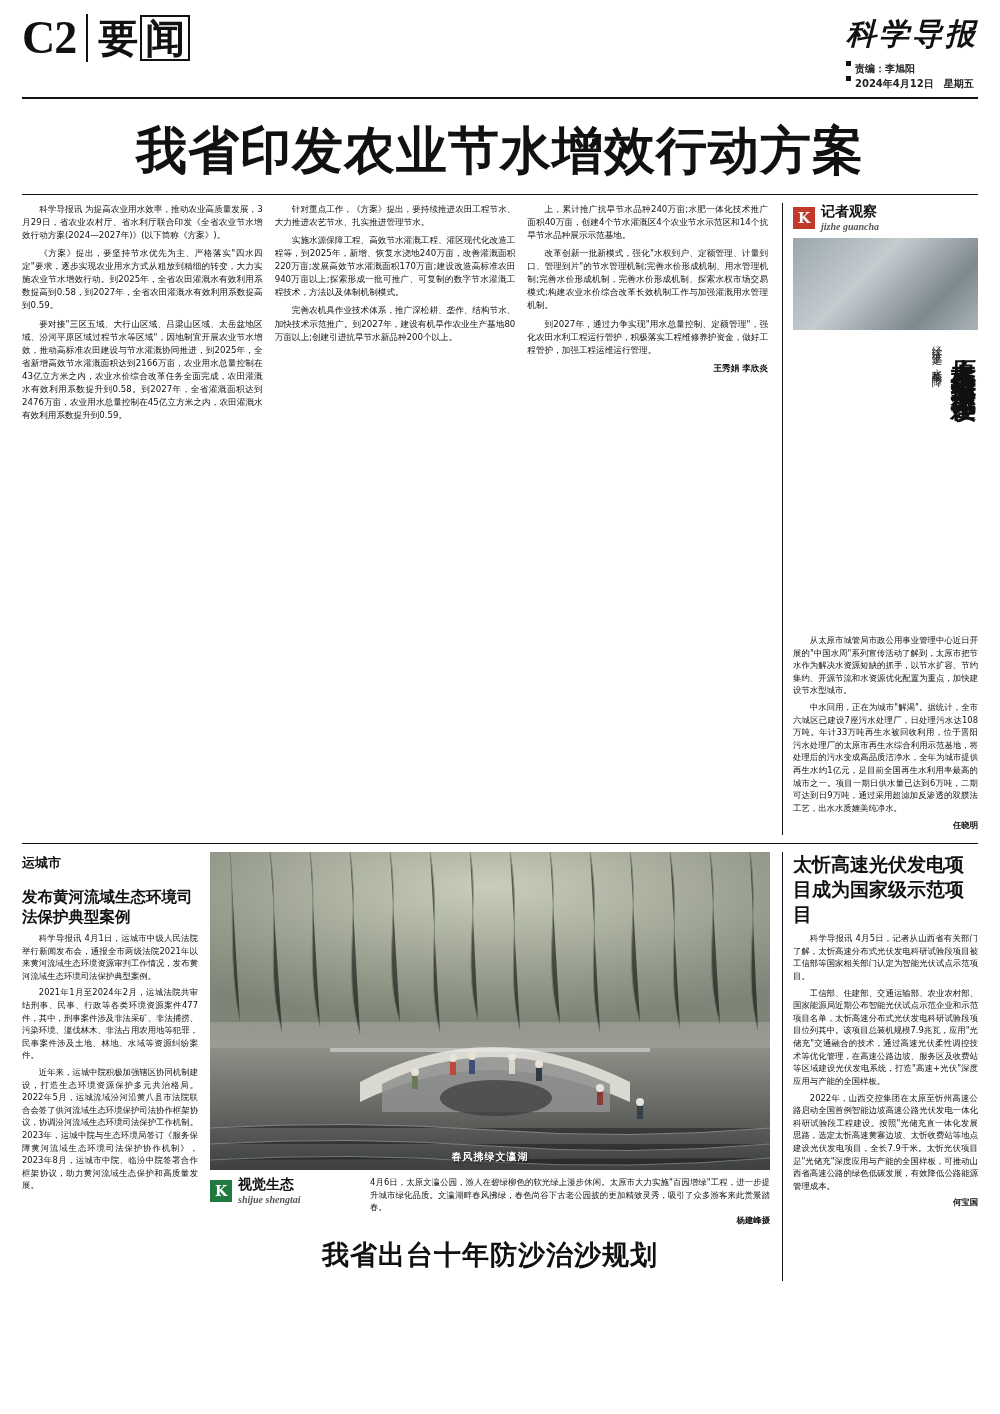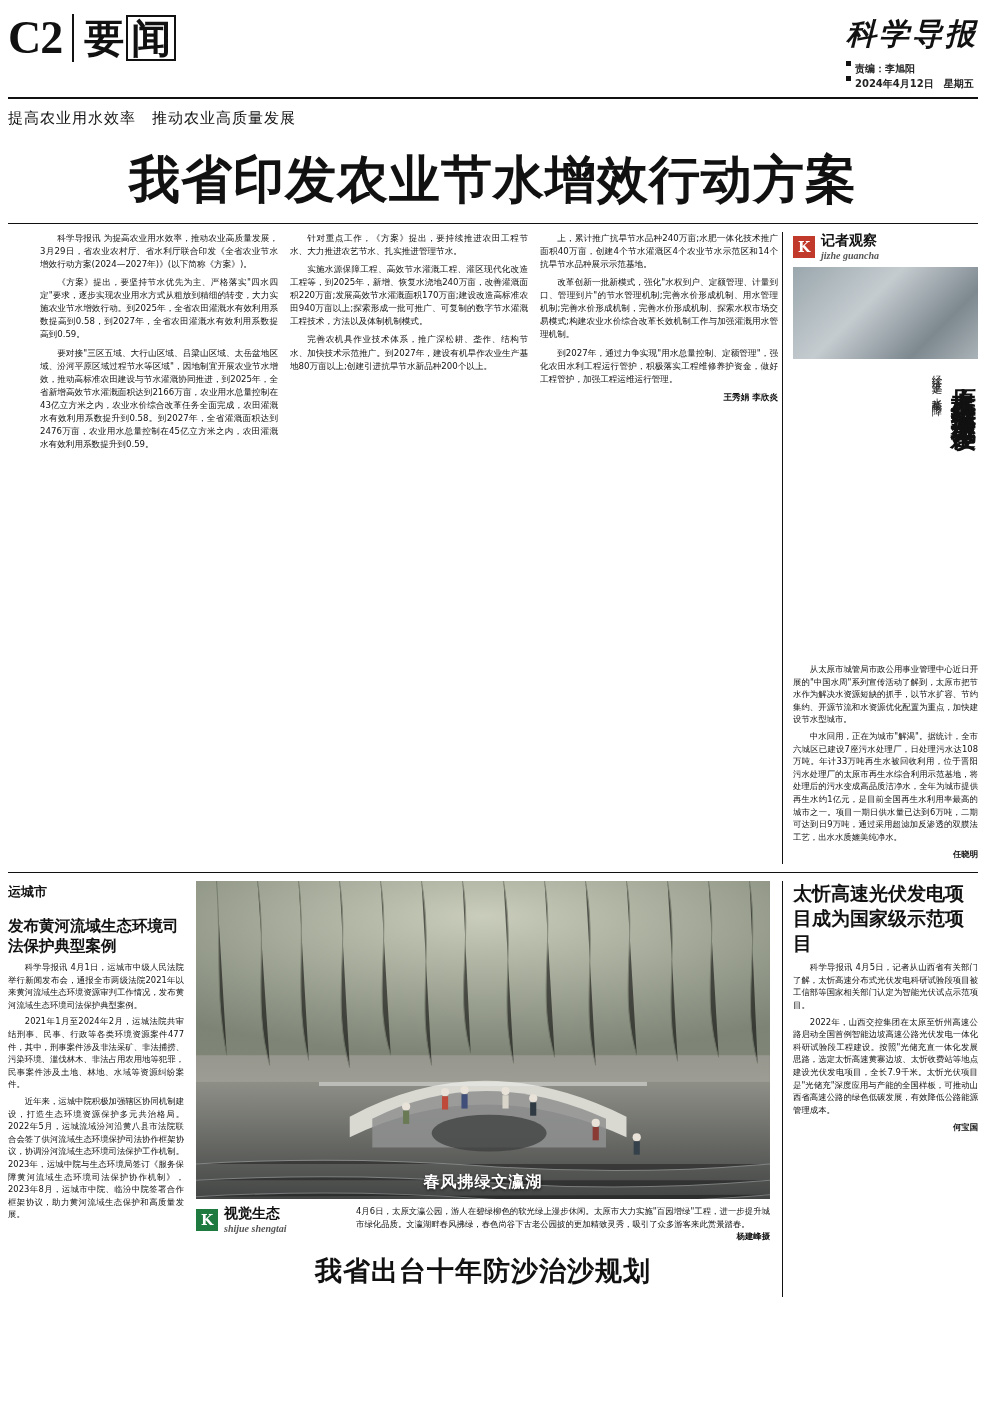--- a/index.html
+++ b/index.html
@@ -5,21 +5,21 @@
   * { box-sizing: border-box; }
   html, body { margin:0; padding:0; }
   body {
     width:1000px; height:1414px;
     background:#ffffff;
     font-family:"Liberation Serif", serif;
     color:#111;
     position:relative;
     overflow:hidden;
   }
-  .page { width:1000px; height:1326px; padding:14px 22px 10px 8px; position:relative; }
+  .page { width:1000px; height:1326px; padding:14px 22px 10px 22px; position:relative; }
 
   
   .masthead { display:flex; align-items:flex-start; justify-content:space-between; border-bottom:2px solid #111; padding-bottom:6px; }
   .mh-left { display:flex; align-items:center; gap:10px; }
   .mh-page { font-family:"Liberation Serif", serif; font-size:46px; font-weight:700; letter-spacing:-1px; line-height:1; }
   .mh-sep { width:2px; height:48px; background:#111; }
   .mh-section { position:relative; display:flex; align-items:center; gap:2px; }
   .mh-section .ch { font-size:40px; font-weight:700; line-height:1; font-family:"DejaVu Sans", sans-serif; }
   .mh-section .ch.boxed { border:2px solid #111; padding:1px 3px; }
   .mh-right { text-align:right; }
@@ -28,21 +28,21 @@
   .mh-meta div { display:flex; align-items:flex-start; gap:4px; justify-content:flex-start;font-weight:bold; }
   .sq { width:5px; height:5px; background:#111; display:inline-block; }
 
   
   .lead { margin-top:10px; position:relative; }
   .lead-kicker { font-size:15px; letter-spacing:1px; font-family:"DejaVu Sans", sans-serif; }
   .lead-title { font-size:51px; font-weight:700; letter-spacing:1px; margin-top:18px; font-family:"DejaVu Sans", sans-serif;text-align:center; }
   .lead-rule { border-bottom:1px solid #111; margin-top:8px; }
 
   
-  .topband { display:flex; gap:4px; margin-top:8px;margin-left:32px; }
+  .topband { display:flex; gap:14px; margin-top:8px; }
   .lead-cols { flex:1; display:flex; gap:12px; }
   .col { font-size:8.6px; line-height:1.52; text-align:justify; font-family:"DejaVu Sans", sans-serif; }
   .col p { margin:0 0 5px 0; text-indent:2em; }
   .sign { text-align:right; font-weight:700; }
 
   
   .rail { width:196px; border-left:1px solid #111; padding-left:10px; }
   .rail-badge { display:flex; align-items:center; gap:6px; margin-bottom:6px; }
   .badge-k { width:22px; height:22px; background:#c0392b; color:#fff; font-size:14px; font-weight:700; display:flex; align-items:center; justify-content:center; font-family:"DejaVu Serif", serif; }
   .badge-tx { font-size:14px; font-weight:700; font-family:"DejaVu Sans", sans-serif; }
@@ -59,21 +59,21 @@
   .mid-left { width:176px; }
   .mid-center { flex:1; }
   .mid-right { width:196px; border-left:1px solid #111; padding-left:10px; }
 
   .city { font-size:13px; font-weight:700; margin:2px 0 16px 0; font-family:"DejaVu Sans", sans-serif; }
   .sub-head { font-size:15.5px; font-weight:700; line-height:1.25; margin-bottom:5px; font-family:"DejaVu Sans", sans-serif; }
   .art-body { font-size:8.4px; line-height:1.5; text-align:justify; font-family:"DejaVu Sans", sans-serif; }
   .art-body p { margin:0 0 4px 0; text-indent:2em; }
 
   .photo { width:100%; height:318px; position:relative; overflow:hidden; background:#2b2b2b; }
-  .photo .cap-in { position:absolute; left:50%; transform:translateX(-50%); bottom:6px; color:#fff; font-size:16px; font-weight:700; letter-spacing:1px; text-shadow:0 1px 3px rgba(0,0,0,.8); font-family:"DejaVu Sans", sans-serif; }
+  .photo .cap-in { position:absolute; left:50%; transform:translateX(-50%); bottom:6px; color:#fff; font-size:10px; font-weight:700; letter-spacing:1px; text-shadow:0 1px 3px rgba(0,0,0,.8); font-family:"DejaVu Sans", sans-serif; }
   .photo-inner { position:absolute; inset:0; }
 
   .photo-caprow { display:flex; gap:10px; margin-top:6px; align-items:flex-start; }
   .badge-green { width:22px; height:22px; background:#1f7a3f; color:#fff; font-size:14px; font-weight:700; display:flex; align-items:center; justify-content:center; font-family:"DejaVu Serif", serif; flex:none; }
   .cap-txt { font-size:8.4px; line-height:1.5; text-align:justify; font-family:"DejaVu Sans", sans-serif; }
   .cap-sign { text-align:right; font-weight:700; }
 
   .mid-title { text-align:center; font-size:27px; font-weight:700; margin:10px 0 8px 0; letter-spacing:1px; font-family:"DejaVu Sans", sans-serif; }
 
   .r-head { font-size:19px; font-weight:700; line-height:1.3; font-family:"DejaVu Sans", sans-serif; }
@@ -101,21 +101,20 @@
           </div>
         <div>
             <span class="sq"></span>
             <span>2024年4月12日　星期五</span>
           </div>
       </div>
     </div>
   </div>
 
   <div class="lead">
-    <div class="lead-kicker">提高农业用水效率　推动农业高质量发展</div>
     <div class="lead-title">我省印发农业节水增效行动方案</div>
     <div class="lead-rule"></div>
   </div>
 
   <div class="topband">
     <div class="lead-cols">
       <div class="col" style="flex:1">
         <p>科学导报讯 为提高农业用水效率，推动农业高质量发展，3月29日，省农业农村厅、省水利厅联合印发《全省农业节水增效行动方案(2024—2027年)》(以下简称《方案》)。</p>
         <p>《方案》提出，要坚持节水优先为主、严格落实"四水四定"要求，逐步实现农业用水方式从粗放到精细的转变，大力实施农业节水增效行动。到2025年，全省农田灌溉水有效利用系数提高到0.58，到2027年，全省农田灌溉水有效利用系数提高到0.59。</p>
         <p>要对接"三区五域、大行山区域、吕梁山区域、太岳盆地区域、汾河平原区域过程节水等区域"，因地制宜开展农业节水增效，推动高标准农田建设与节水灌溉协同推进，到2025年，全省新增高效节水灌溉面积达到2166万亩，农业用水总量控制在43亿立方米之内，农业水价综合改革任务全面完成，农田灌溉水有效利用系数提升到0.58。到2027年，全省灌溉面积达到2476万亩，农业用水总量控制在45亿立方米之内，农田灌溉水有效利用系数提升到0.59。</p>
@@ -253,19 +252,20 @@
       </div>
 
       <div class="mid-title">我省出台十年防沙治沙规划</div>
 
     </div>
 
     <div class="mid-right">
       <div class="r-head">太忻高速光伏发电项目成为国家级示范项目</div>
       <div class="art-body" style="margin-top:6px">
         <p>科学导报讯 4月5日，记者从山西省有关部门了解，太忻高速分布式光伏发电科研试验段项目被工信部等国家相关部门认定为智能光伏试点示范项目。</p>
+        <p>工信部、住建部、交通运输部、农业农村部、国家能源局近期公布智能光伏试点示范企业和示范项目名单，太忻高速分布式光伏发电科研试验段项目位列其中。该项目总装机规模7.9兆瓦，应用"光储充"交通融合的技术，通过高速光伏柔性调控技术等优化管理，在高速公路边坡、服务区及收费站等区域建设光伏发电系统，打造"高速+光伏"深度应用与产能的全国样板。</p>
         <p>2022年，山西交控集团在太原至忻州高速公路启动全国首例智能边坡高速公路光伏发电一体化科研试验段工程建设。按照"光储充直一体化发展思路，选定太忻高速黄寨边坡、太忻收费站等地点建设光伏发电项目，全长7.9千米。太忻光伏项目是"光储充"深度应用与产能的全国样板，可推动山西省高速公路的绿色低碳发展，有效降低公路能源管理成本。</p>
         <p class="sign" style="text-indent:0">何宝国</p>
       </div>
     </div>
   </div>
 
 </div>
 
 </body></html>

